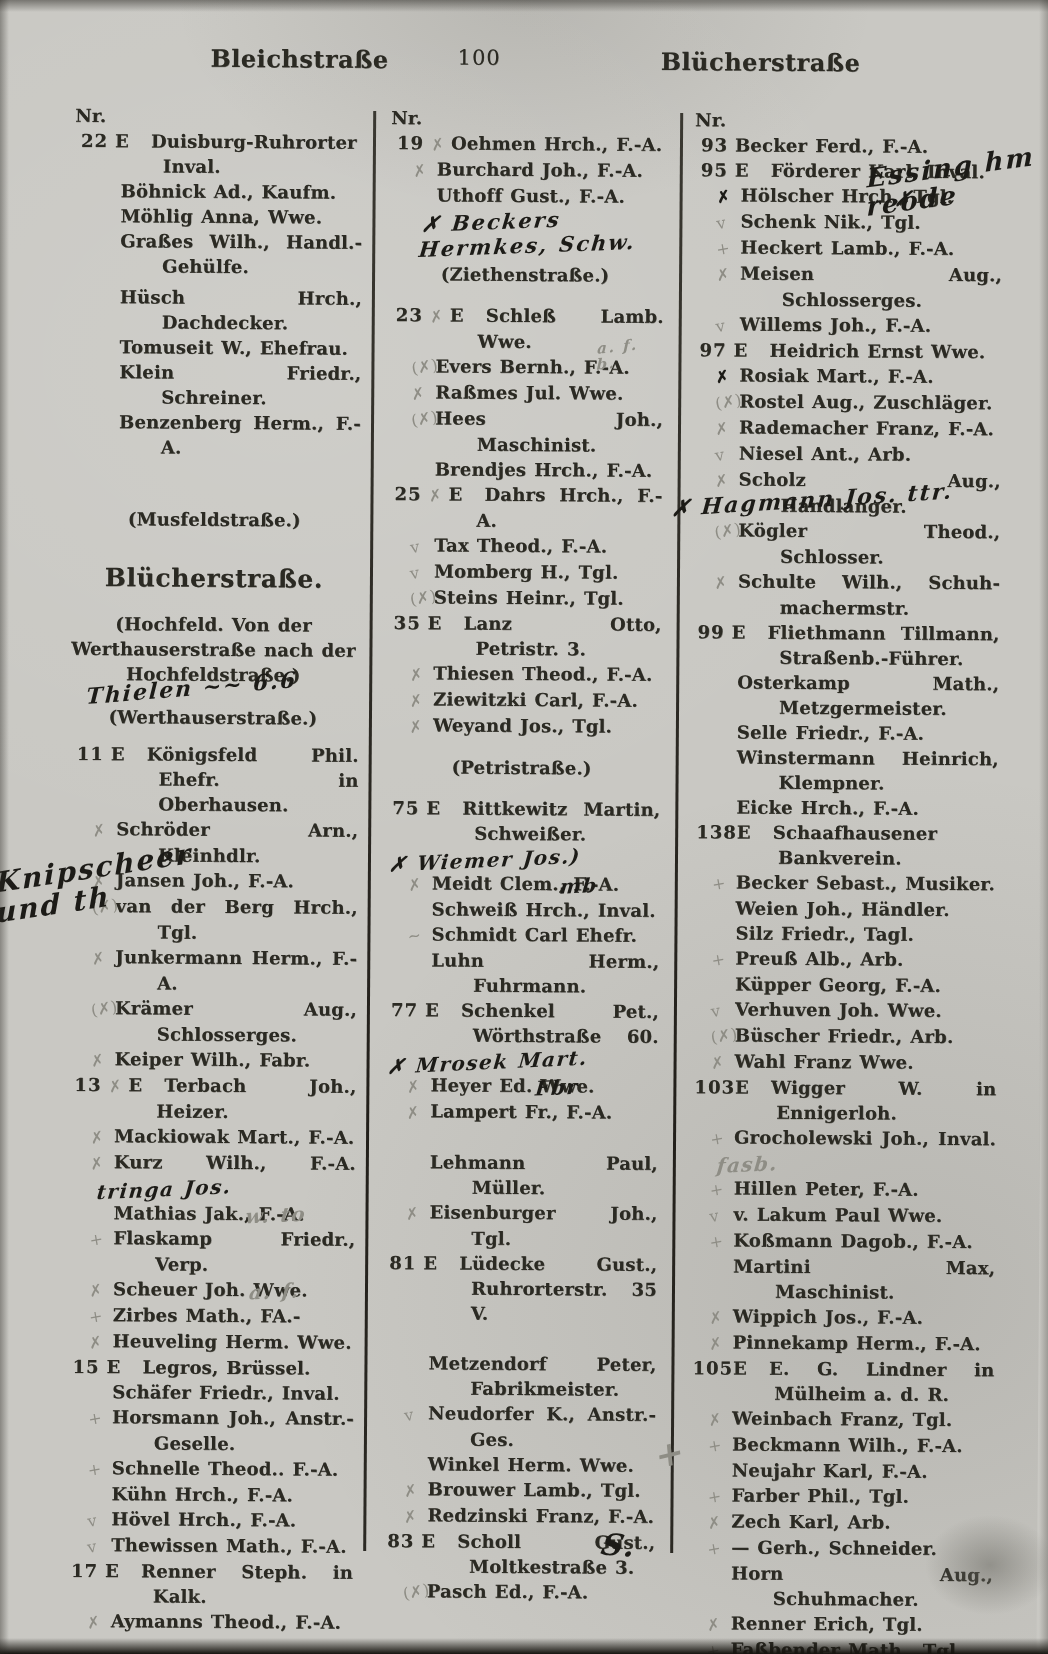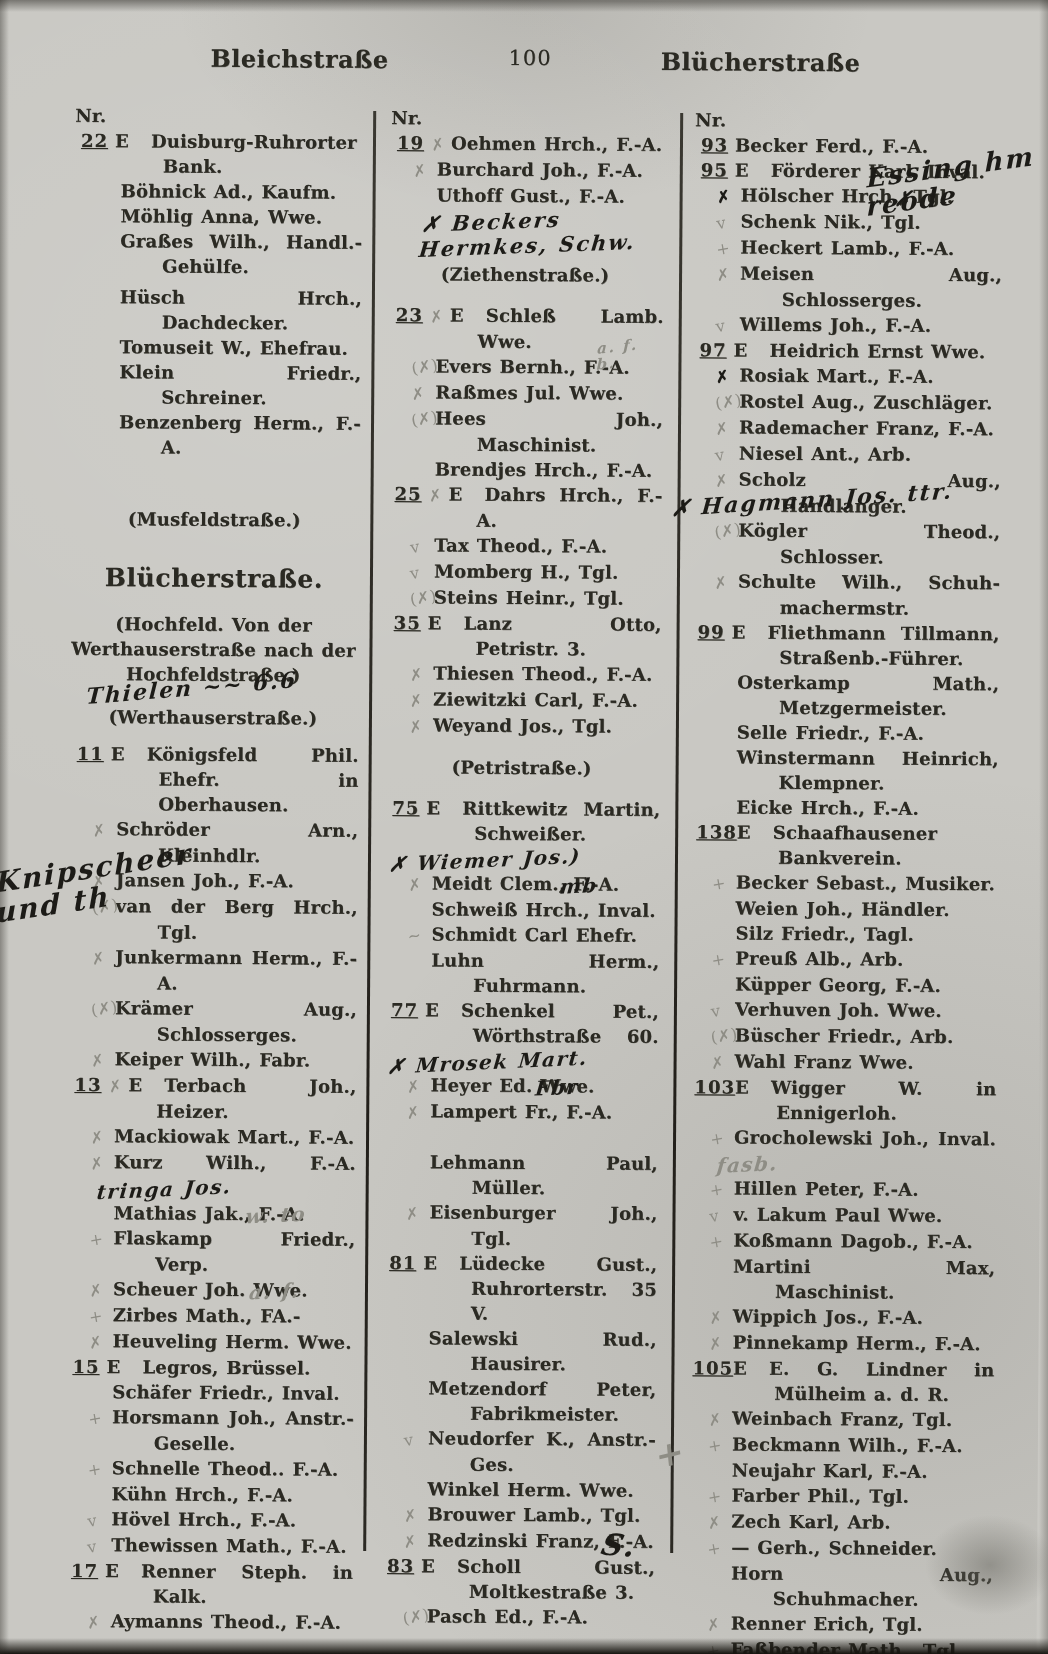--- a/index.html
+++ b/index.html
@@ -23,36 +23,36 @@
   #edge-top{top:0;left:0;right:0;height:12px;background:linear-gradient(rgba(52,50,45,.55),rgba(52,50,45,0));}
   #edge-bottom{bottom:0;left:0;right:0;height:16px;background:linear-gradient(rgba(20,19,16,0),#16140f);}
   #edge-left{top:0;bottom:0;left:0;width:9px;background:linear-gradient(90deg,rgba(40,38,33,.40),rgba(40,38,33,0));}
   #edge-right{top:0;bottom:0;right:0;width:9px;background:linear-gradient(-90deg,rgba(40,38,33,.28),rgba(40,38,33,0));}
   #smudge{position:absolute;left:925px;top:1515px;width:130px;height:100px;border-radius:50%;
     background:radial-gradient(closest-side,rgba(108,107,100,.55),rgba(108,107,100,0));}
 
   .hdr{position:absolute;top:46px;color:var(--print);font-weight:700;font-size:24px;letter-spacing:.5px;
        text-shadow:.4px .4px .4px rgba(43,42,35,.5);}
   #h-left{left:178px;width:244px;text-align:center;}
-  #h-num{left:448px;width:104px;text-align:right;font-weight:400;font-size:21px;letter-spacing:1px;}
+  #h-num{left:458px;width:104px;text-align:left;font-weight:400;font-size:21px;letter-spacing:1px;}
   #h-right{left:636px;width:250px;text-align:center;}
 
   .rule{position:absolute;top:112px;width:3px;height:1440px;
         background:linear-gradient(#3a3831,#221f1a 70%,#2c2a24);}
   #r1{left:374px;} #r2{left:681px;}
 
   .col{position:absolute;top:106px;color:var(--print);}
   #c1{left:72px;width:292px;} #c2{left:388px;width:278px;} #c3{left:692px;width:312px;}
 
   .row{font-size:18px;line-height:25px;font-weight:700;text-align:justify;position:relative;
        letter-spacing:.2px;word-spacing:1.5px;hyphens:manual;
        text-shadow:.35px .35px .35px rgba(43,42,35,.55);}
   .e{padding-left:92px;text-indent:-92px;}
   .e.plain{text-indent:-66px;}
-  .num{display:inline-block;min-width:44px;text-indent:0;padding-left:10px;box-sizing:border-box;letter-spacing:1px;text-decoration:underline;}
+  .num{display:inline-block;min-width:44px;text-indent:0;padding-left:10px;box-sizing:border-box;letter-spacing:1px;}
   .eflag{display:inline-block;min-width:36px;text-indent:0;}
   .mark{display:inline-block;width:24px;text-indent:0;color:var(--pencil);font-size:16px;font-weight:400;
         transform:rotate(-10deg);text-shadow:none;}
   .mark.after{width:20px;}
   .mark.ink{color:var(--ink);font-weight:700;}
   .nrrow{padding-left:4px;text-align:left;}
   .note{text-align:center;text-indent:0;padding:0 4px;}
   .headrow{text-align:center;font-size:25px;line-height:34px;letter-spacing:.6px;}
   .desc{text-align:center;}
   .desc div{line-height:25px;}
@@ -73,21 +73,21 @@
 <div id="sheet">
   <div class="hdr" id="h-left">Bleichstraße</div>
   <div class="hdr" id="h-num">100</div>
   <div class="hdr" id="h-right">Blücherstraße</div>
 
   <div class="rule" id="r1"></div>
   <div class="rule" id="r2"></div>
 
   <div class="col" id="c1">
       <div class="row nrrow">Nr.</div>
-      <div class="row e"><span class="num">22</span><span class="eflag">E</span><span class="txt">Duisburg-Ruhrorter Bank.</span></div>
+      <div class="row e"><span class="num">22</span><span class="eflag">E</span><span class="txt">Duisburg-Ruhrorter Inval.</span></div>
       <div class="row e plain"><span class="mark"></span><span class="txt">Böhnick Ad., Kaufm.</span></div>
       <div class="row e plain"><span class="mark"></span><span class="txt">Möhlig Anna, Wwe.</span></div>
       <div class="row e plain"><span class="mark"></span><span class="txt">Graßes Wilh., Handl.-Gehülfe.</span></div>
       <div class="gap" style="height: 6px;"></div>
       <div class="row e plain"><span class="mark"></span><span class="txt">Hüsch Hrch., Dachdecker.</span></div>
       <div class="row e plain"><span class="mark"></span><span class="txt">Tomuseit W., Ehefrau.</span></div>
       <div class="row e plain"><span class="mark"></span><span class="txt">Klein Friedr., Schreiner.</span></div>
       <div class="row e plain"><span class="mark"></span><span class="txt">Benzenberg Herm., F.-A.</span></div>
       <div class="row e plain"><span class="mark"></span></div>
       <div class="gap" style="height: 22px;"></div>
@@ -158,21 +158,21 @@
       <div class="row e plain"><span class="mark"></span><span class="txt">Schweiß Hrch., Inval.</span></div>
       <div class="row e plain"><span class="mark">∼</span><span class="txt">Schmidt Carl Ehefr.</span></div>
       <div class="row e plain"><span class="mark"></span><span class="txt">Luhn Herm., Fuhrmann.</span></div>
       <div class="row e"><span class="num">77</span><span class="eflag">E</span><span class="txt">Schenkel Pet., Wörth­straße 60.</span><span class="hwi ink">✗ Mrosek Mart.</span></div>
       <div class="row e plain"><span class="mark">✗</span><span class="txt">Heyer Ed. Wwe.</span><span class="hwi ink">Fbr</span></div>
       <div class="row e plain"><span class="mark">✗</span><span class="txt">Lampert Fr., F.-A.</span></div>
       <div class="row e plain"><span class="mark"></span></div>
       <div class="row e plain"><span class="mark"></span><span class="txt">Lehmann Paul, Müller.</span></div>
       <div class="row e plain"><span class="mark">✗</span><span class="txt">Eisenburger Joh., Tgl.</span></div>
       <div class="row e"><span class="num">81</span><span class="eflag">E</span><span class="txt">Lüdecke Gust., Ruhr­orterstr. 35 V.</span></div>
-      <div class="row e plain"><span class="mark"></span><span class="txt">Salewski Rud., Hausirer.</span></div>
+      <div class="row e plain"><span class="mark"></span></div>
       <div class="row e plain"><span class="mark"></span><span class="txt">Metzendorf Peter, Fabrik­meister.</span></div>
       <div class="row e plain"><span class="mark">v</span><span class="txt">Neudorfer K., Anstr.-Ges.</span></div>
       <div class="row e plain"><span class="mark"></span><span class="txt">Winkel Herm. Wwe.</span></div>
       <div class="row e plain"><span class="mark">✗</span><span class="txt">Brouwer Lamb., Tgl.</span></div>
       <div class="row e plain"><span class="mark">✗</span><span class="txt">Redzinski Franz, F.-A.</span></div>
       <div class="row e"><span class="num">83</span><span class="eflag">E</span><span class="txt">Scholl Gust., Moltke­straße 3.</span></div>
       <div class="row e plain"><span class="mark">(✗)</span><span class="txt">Pasch Ed., F.-A.</span></div>
     </div>
   <div class="col" id="c3">
       <div class="row nrrow">Nr.</div>

